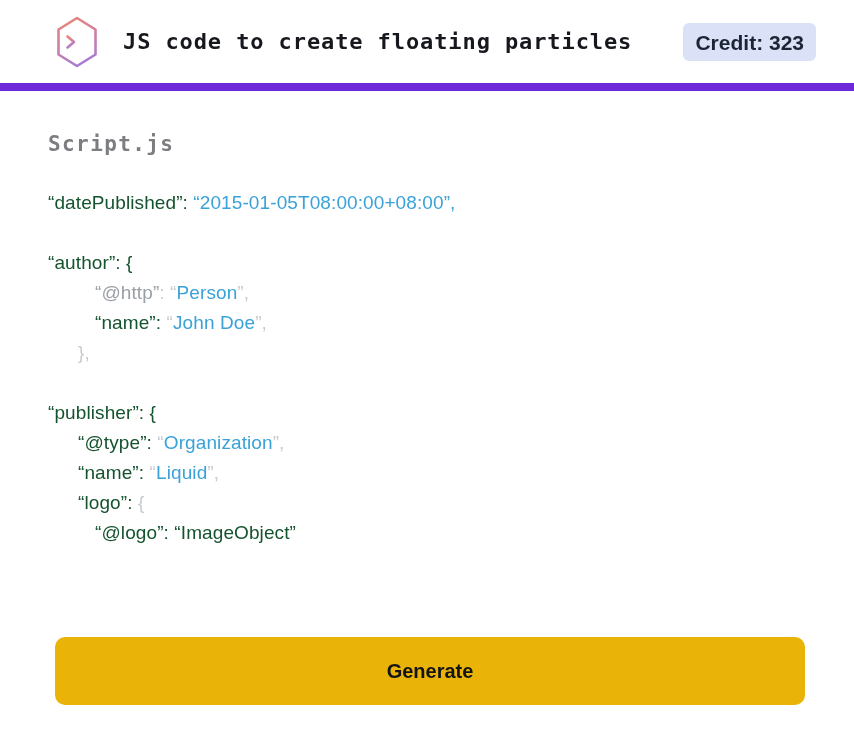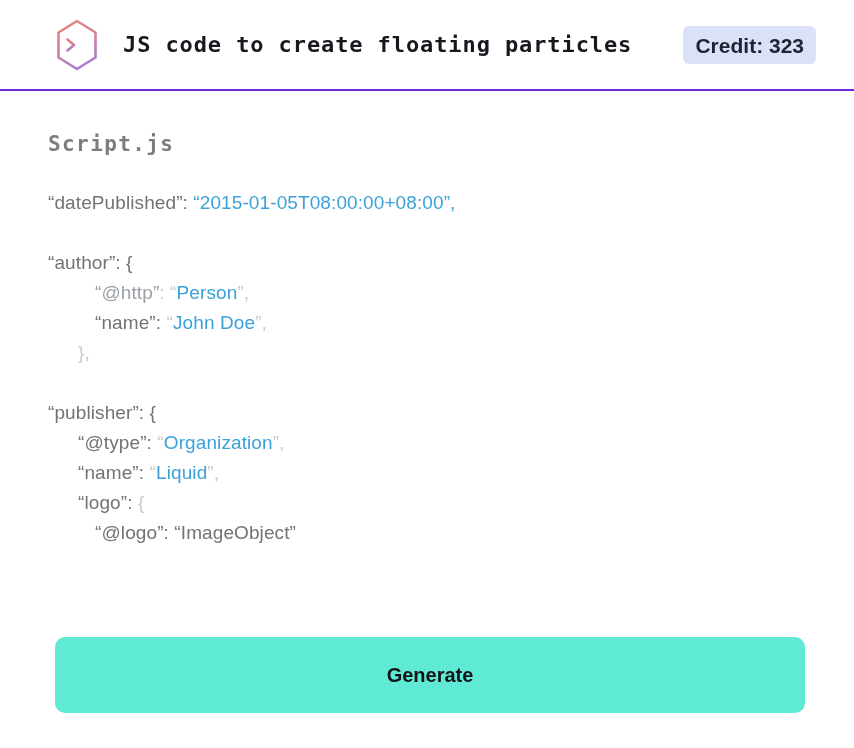--- a/index.html
+++ b/index.html
@@ -9,21 +9,21 @@
     font-family: "Liberation Sans", sans-serif;
     position: relative;
     overflow: hidden;
   }
 
   
   .header {
     position: absolute; top: 0; left: 0; right: 0;
     height: 91px;
     background: #ffffff;
-    border-bottom: 2px solid #6d28d9;
+    border-bottom: 8px solid #6d28d9;
     display: flex; align-items: center;
     padding: 0 38px 0 55px;
     box-sizing: border-box;
   }
   .logo { width: 44px; height: 52px; flex: 0 0 auto; display: block; }
   .title {
     margin-left: 24px;
     font-family: "DejaVu Sans Mono", monospace;
     font-weight: 700;
     font-size: 22px;
@@ -54,30 +54,30 @@
   }
 
   
   .code-block {
     position: absolute; top: 188px; left: 48px; right: 20px;
     font-size: 19px;
     line-height: 30px;
     letter-spacing: 0.1px;
   }
   .code-line { height: 30px; white-space: pre; }
-  .seg-key      { color: #737373; }
+  .seg-key      { color: #14532d; }
   .seg-keylight { color: #9aa0a6; }
   .seg-punct    { color: #c7ccd1; }
   .seg-value    { color: #3aa2d8; }
 
   
   .generate-btn {
     position: absolute; top: 637px; left: 55px;
-    width: 750px; height: 76px;
-    background: #5eead4;
+    width: 750px; height: 68px;
+    background: #eab308;
     border: none;
     border-radius: 10px;
     font-family: "Liberation Sans", sans-serif;
     font-size: 20px;
     font-weight: 700;
     color: #121417;
     cursor: pointer;
   }
 </style>
 </head>

